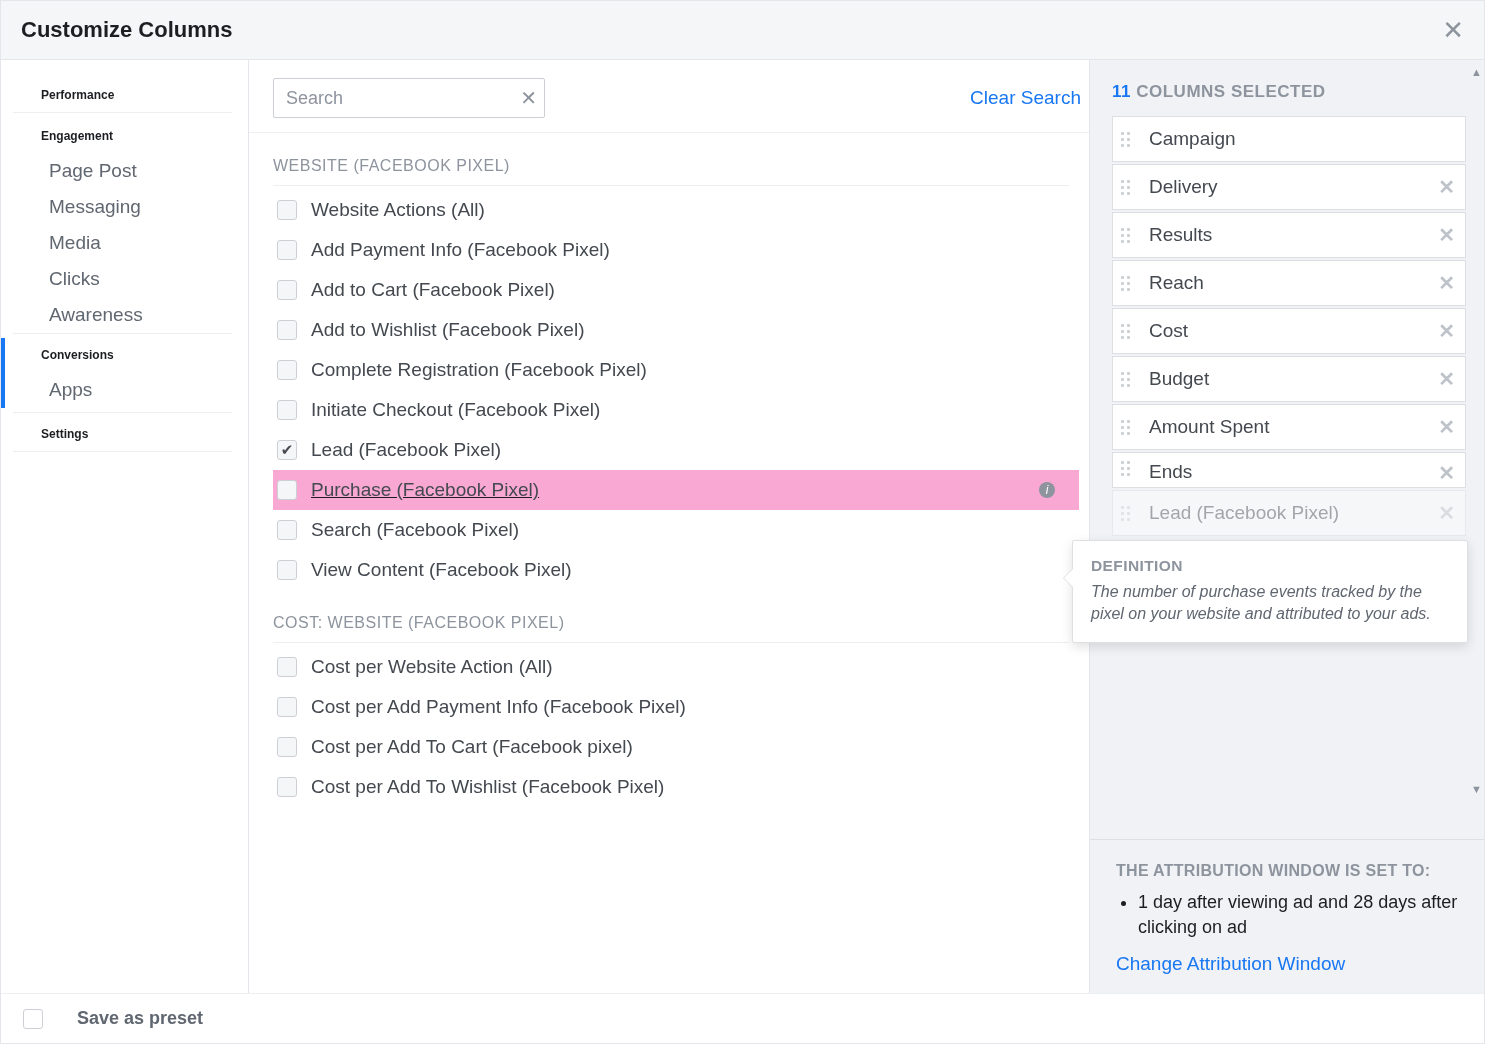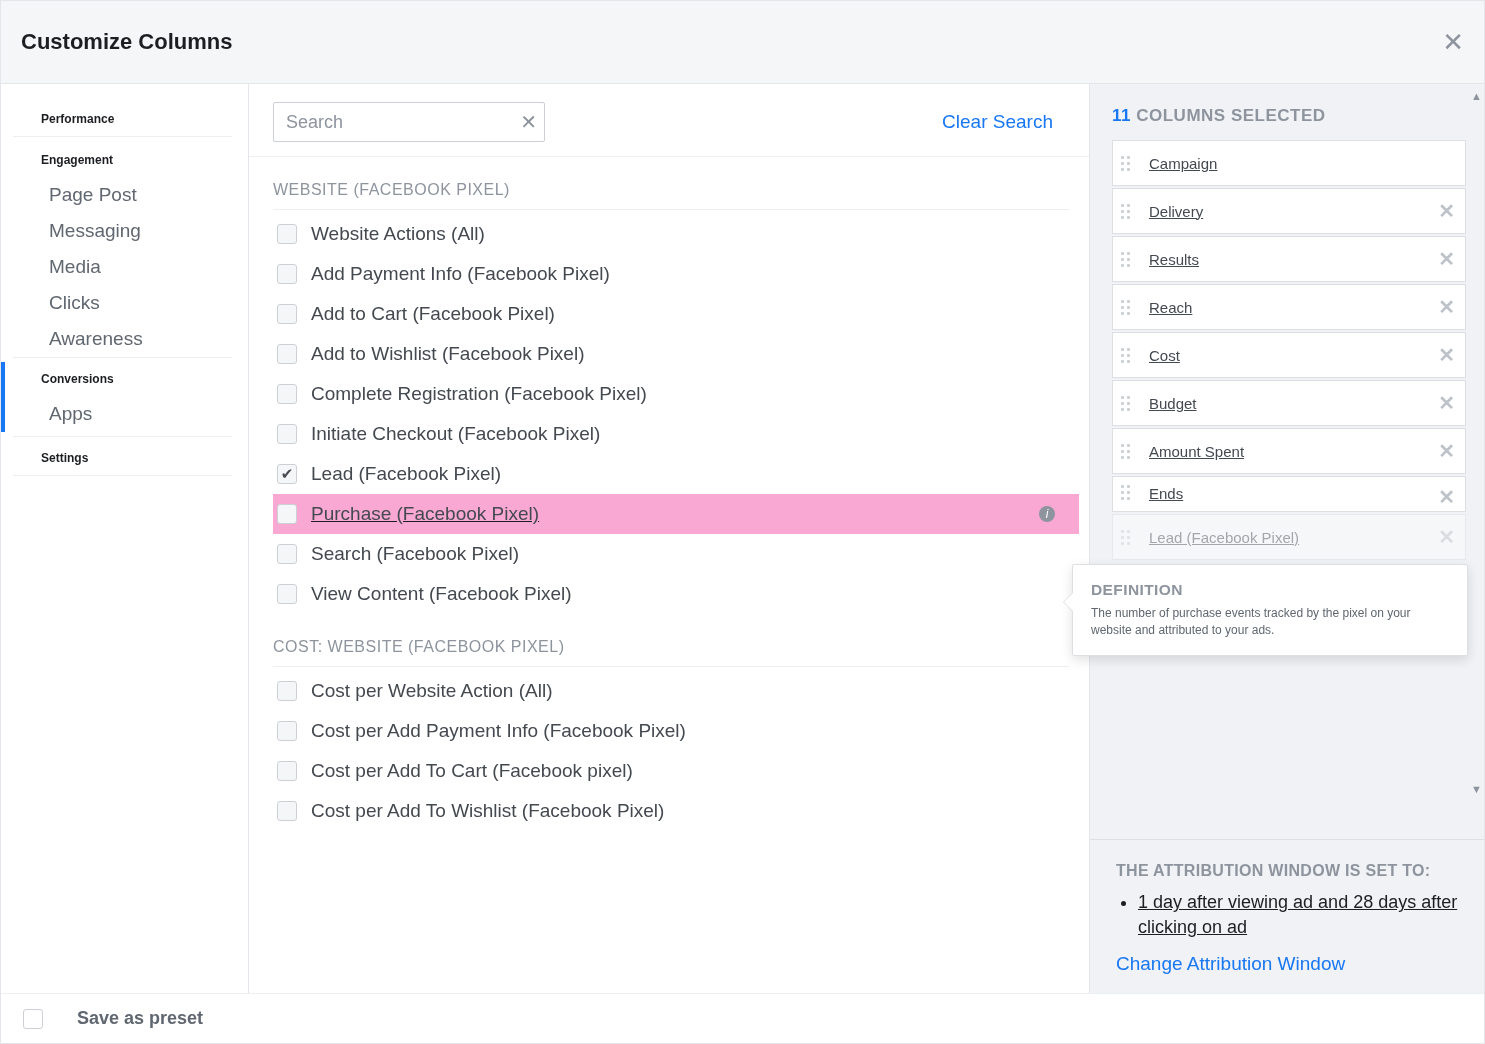--- a/index.html
+++ b/index.html
@@ -16,21 +16,21 @@
     width: 100%;
     height: 100%;
     display: flex;
     flex-direction: column;
     border: 1px solid #e4e6eb;
     background: #fff;
   }
   .dialog-header {
     background: #f5f6f7;
     border-bottom: 1px solid #e4e6eb;
-    padding: 28px 20px;
+    padding: 16px 20px;
     display: flex;
     align-items: center;
     justify-content: space-between;
   }
   .dialog-title {
     font-size: 22px;
     font-weight: 700;
     color: #1c1e21;
   }
   .close-x {
@@ -87,21 +87,21 @@
     flex: 1;
     display: flex;
     flex-direction: column;
     min-width: 0;
     position: relative;
   }
   .search-row {
     display: flex;
     align-items: center;
     justify-content: space-between;
-    padding: 18px 36px 14px 24px;
+    padding: 18px 8px 14px 24px;
     border-bottom: 1px solid #eceff1;
   }
   .search-wrap {
     position: relative;
     width: 272px;
   }
   .search-input {
     width: 100%;
     height: 40px;
     border: 1px solid #ccd0d5;
@@ -215,25 +215,24 @@
     display: grid;
     grid-template-columns: repeat(2, 3px);
     grid-template-rows: repeat(3, 3px);
     gap: 3px;
     margin-right: 10px;
     cursor: grab;
   }
   .grip span { background: #ccd0d5; width:3px; height:3px; border-radius:1px;}
   .chip-label {
     flex: 1;
-    font-size: 15px;
+    font-size: 19px;
     color: #444950;
     white-space: nowrap;
     overflow: hidden;
-    text-decoration: underline;
   }
   .chip-x {
     color: #bec3c9;
     font-size: 20px;
     font-weight: 700;
     cursor: pointer;
   }
   .chip.partial { height: 36px; overflow:hidden; align-items:flex-start; padding-top:8px;justify-content:flex-end;}
   .scroll-arrow {
     position: absolute;
@@ -266,39 +265,39 @@
   }
   .tooltip-h {
     color: #8d949e;
     font-size: 15.5px;
     font-weight: 600;
     letter-spacing: 0.4px;
     margin-bottom: 6px;
   }
   .tooltip-b {
     color: #606770;
-    font-size: 12px;
+    font-size: 16px;
     line-height: 1.4;
+    font-style: italic;
   }
   .chip.ghost { opacity: 0.45; }
   .attribution {
     border-top: 1px solid #dddfe2;
     padding: 22px 26px 18px 26px;
     background: #f0f2f5;
   }
   .attr-h {
     color: #8d949e;
     font-size: 16px;
     font-weight: 700;
     letter-spacing: 0.3px;
     margin-bottom: 10px;
   }
   .attr-list {
     margin: 0 0 14px 22px;
-    text-decoration: underline;
   }
   .attr-list li {
     font-size: 18px;
     color: #1c1e21;
     line-height: 1.35;
   }
   .attr-link {
     color: #1877f2;
     font-size: 19px;
     cursor: pointer;

